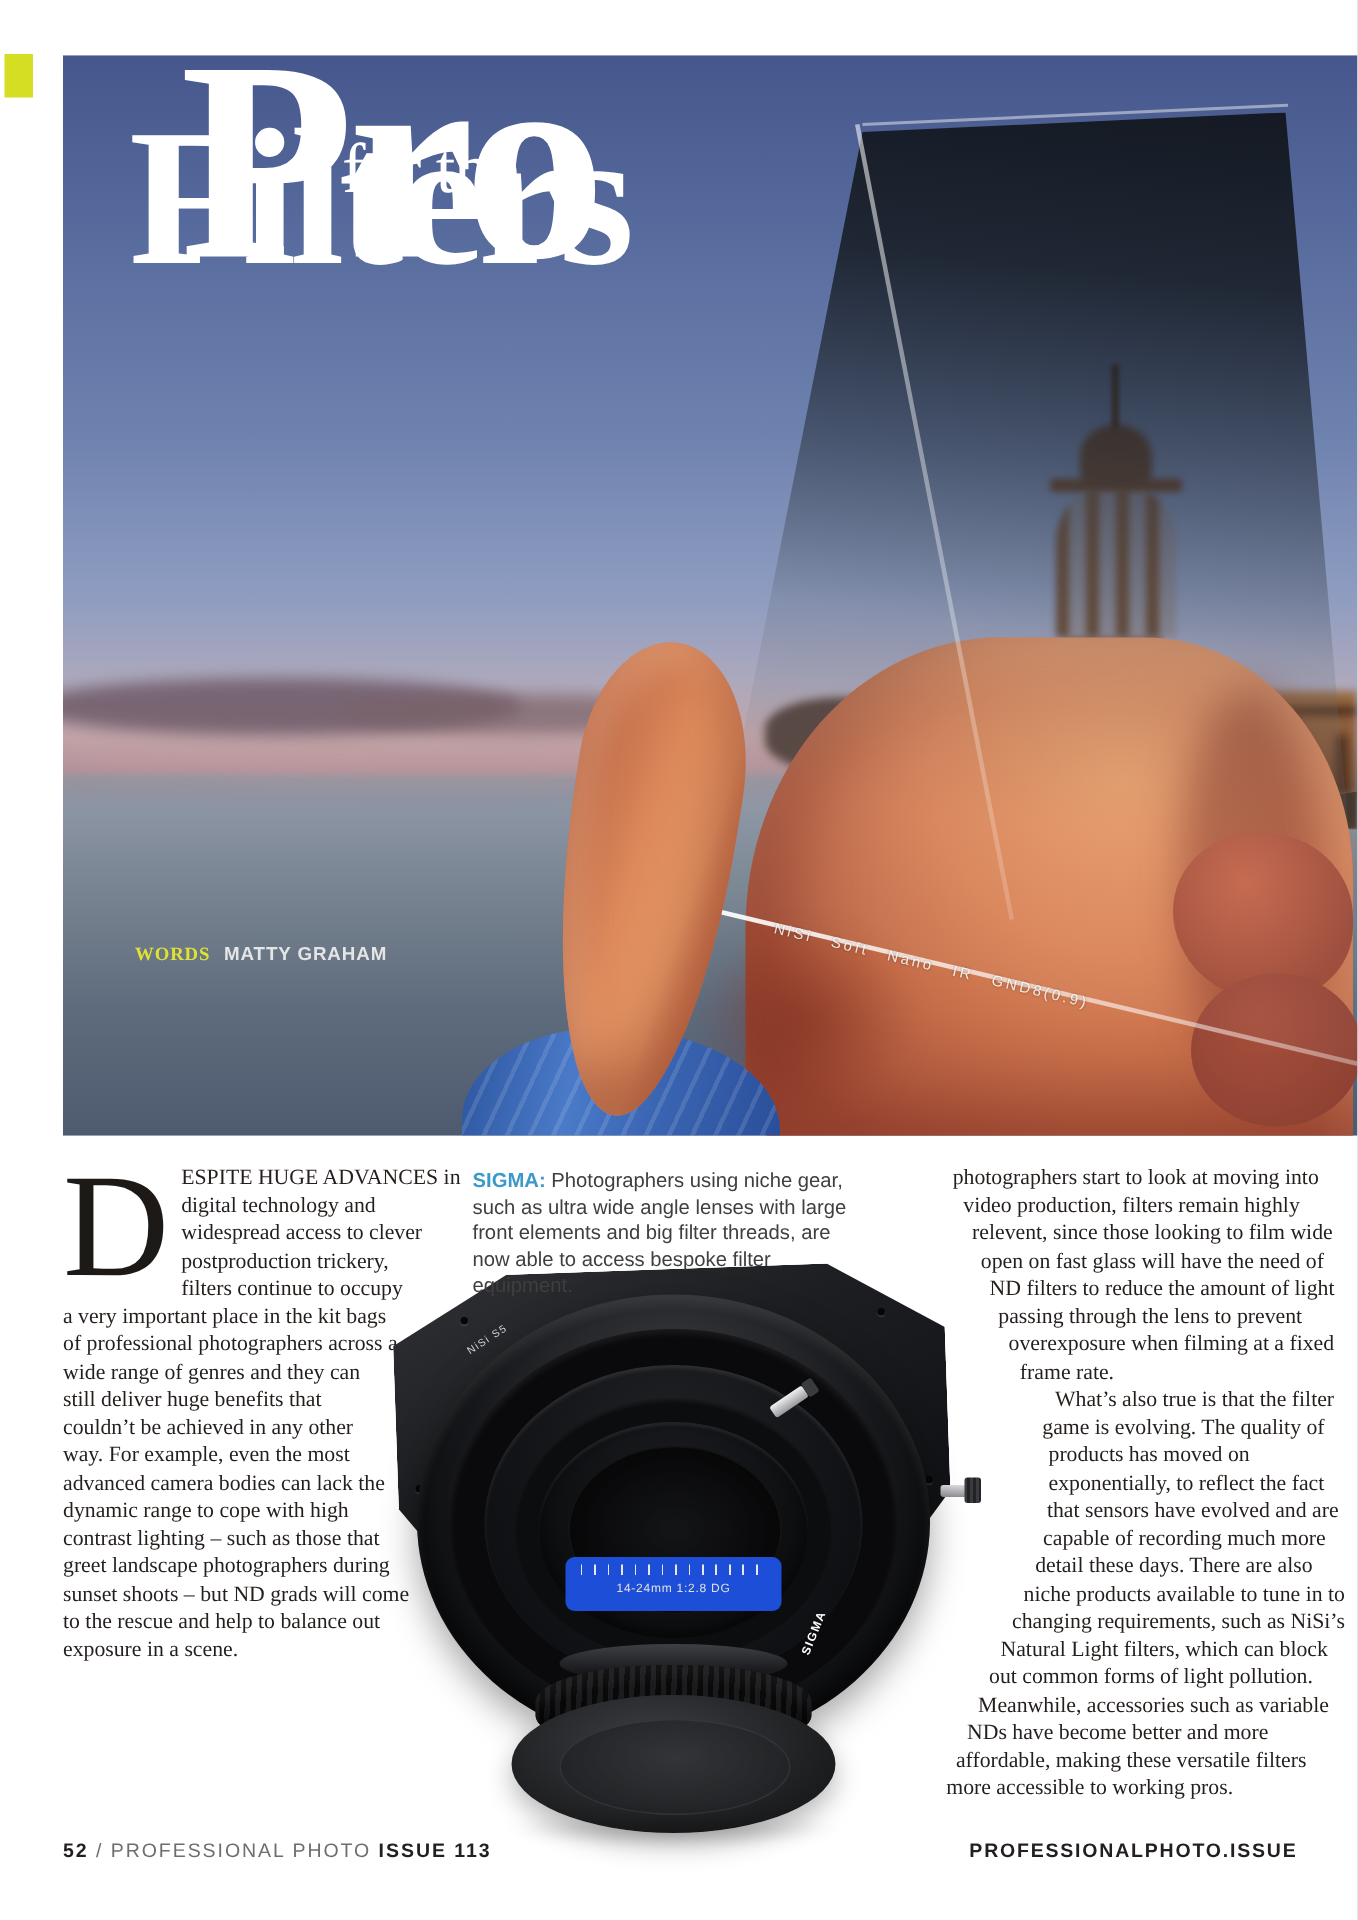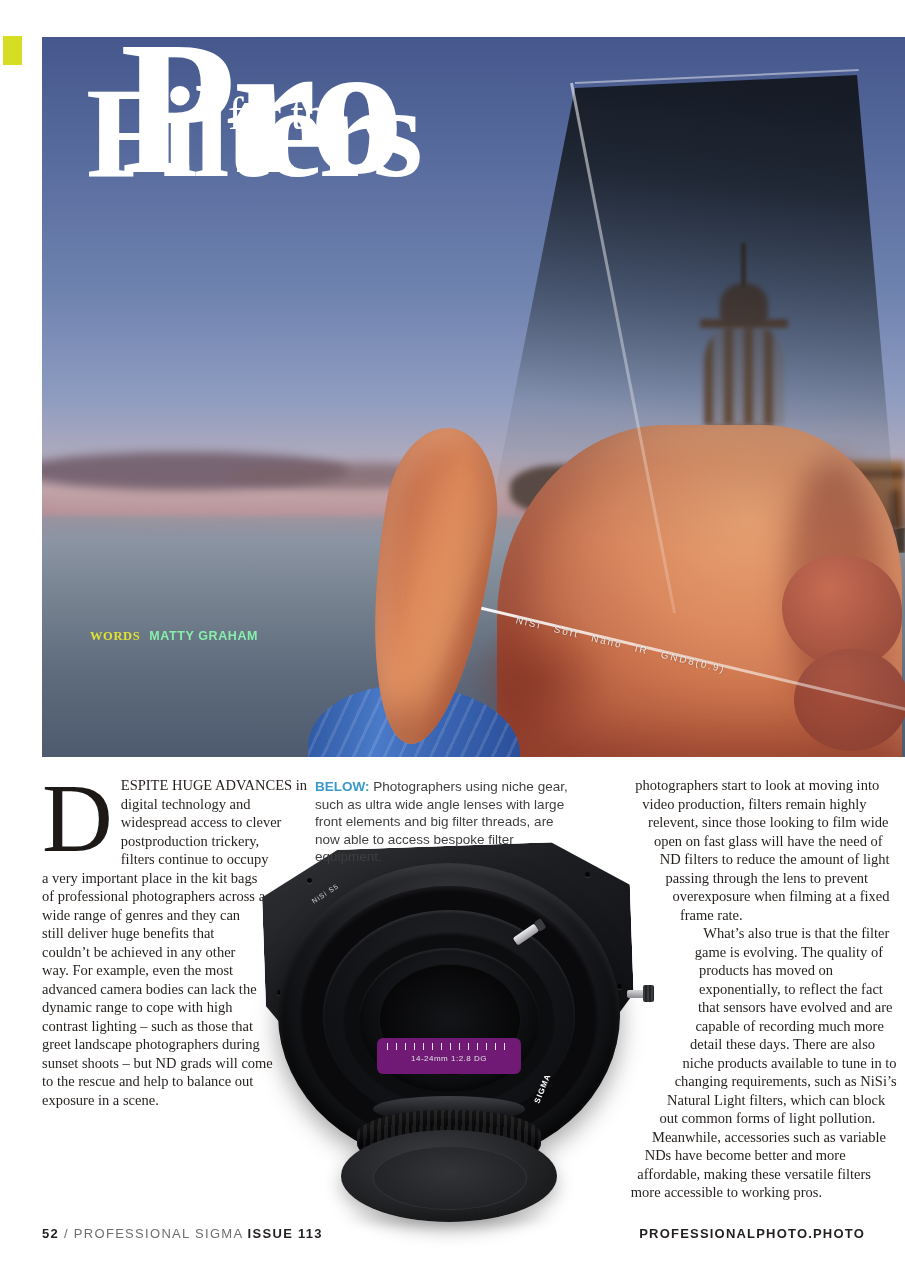--- a/index.html
+++ b/index.html
@@ -58,21 +58,21 @@
 
   
   .hero-title{left:44px;top:30px;width:420px;color:#ffffff;line-height:1;}
   .t1{display:block;font-size:130px;font-weight:700;letter-spacing:-4px;line-height:130px;}
   .t2{display:block;font-size:47px;font-weight:400;letter-spacing:-1px;line-height:66px;margin:13px 0 0 142px;}
   .t3{display:block;font-size:190px;font-weight:700;letter-spacing:-4px;line-height:190px;margin:-54px 0 0 34px;}
   .standfirst{left:48px;top:366px;width:320px;font-family:"Liberation Sans",sans-serif;font-size:24px;line-height:28px;
          color:#f0f3f5;white-space:pre-line;text-shadow:0 1px 3px rgba(30,40,60,.25);}
   .words-line{left:48px;top:592px;font-family:"Liberation Sans",sans-serif;font-size:12.5px;font-weight:700;letter-spacing:.6px;}
   .words-label{position:static;color:#dfe233;font-family:Liberation Serif, serif;}
-  .words-author{position:static;color:#86efac;margin-left:5px;}
+  .words-author{position:static;color:#e5e5e5;margin-left:5px;}
 
   
   .col{position:absolute;top:776px;font-size:14.5px;line-height:18.5px;color:#241f1c;z-index:2;}
   .col1{left:42px;width:290px;}
   .col3{left:619px;width:282px;}
   .col p{margin:0;}
   .indent{text-indent:16px;}
   .dropcap{float:left;font-size:98px;line-height:76px;margin:4px 8px 0 0;color:#1c1917;font-family:"Liberation Serif",serif;}
   .wrap-spacer-right{float:right;width:64px;height:270px;margin:58px 0 0 6px;
       shape-outside:polygon(100% 0,45% 18%,8% 45%,0 55%,35% 82%,100% 100%);shape-margin:5px;}
@@ -103,21 +103,21 @@
       background:radial-gradient(ellipse at 50% 32%,#232428,#121316 60%,#0a0b0d);box-shadow:inset 0 2px 3px rgba(255,255,255,.1);}
   .thumbscrew{left:258px;top:92px;width:26px;height:9px;transform:rotate(-34deg);
       background:linear-gradient(180deg,#f0f0f2,#96969c);border-radius:2px;}
   .thumbscrew:after{content:"";position:absolute;right:-8px;top:-1px;width:8px;height:11px;background:#3a3b3f;border-radius:2px;}
   .ring-4{left:88px;top:94px;width:212px;height:174px;border-radius:50%;background:#0c0d0f;box-shadow:inset 0 2px 3px rgba(255,255,255,.06);}
   .ring-5{left:104px;top:110px;width:180px;height:144px;border-radius:50%;
       background:radial-gradient(ellipse at 50% 35%,#1e1f23,#0c0d0f 70%);
       box-shadow:inset 0 2px 2px rgba(255,255,255,.08),inset 0 -4px 8px rgba(0,0,0,.5);}
   .ring-6{left:124px;top:126px;width:140px;height:110px;border-radius:50%;border:1px solid rgba(255,255,255,.05);
       background:radial-gradient(#141518,#060607 75%);}
-  .scale-window{left:122px;top:200px;width:144px;height:36px;background:#701a75;border-radius:6px;}
+  .scale-window{left:122px;top:200px;width:144px;height:36px;background:#1d4ed8;border-radius:6px;}
   .scale-ticks{left:10px;top:5px;width:124px;height:7px;background:repeating-linear-gradient(90deg,#e8e8e8 0 1px,transparent 1px 9px);}
   .lens-marking{left:0;top:16px;width:100%;text-align:center;font-family:"Liberation Sans",sans-serif;font-size:8px;
       color:#e0e0e2;letter-spacing:.5px;}
   .bulge{left:118px;top:258px;width:152px;height:26px;border-radius:50%;background:linear-gradient(180deg,#45464c,#1a1b1e 70%);opacity:.9;}
   .zoom-ring{left:84px;top:234px;width:220px;height:46px;border-radius:48%/36%;
       background:repeating-linear-gradient(93deg,#0b0b0d 0 3px,#313237 3px 4.5px,#0b0b0d 4.5px 6px);
       box-shadow:inset 0 6px 8px rgba(255,255,255,.06),inset 0 -8px 10px rgba(0,0,0,.55);}
   .zoom-numbers{left:0;top:4px;width:100%;text-align:center;font-family:"Liberation Sans",sans-serif;font-size:8.5px;
       color:#f0f0f0;word-spacing:14px;}
   .sigma-label{left:272px;top:246px;transform:rotate(-68deg);font-family:"Liberation Sans",sans-serif;font-size:8px;
@@ -186,21 +186,21 @@
       <span class="words-author">MATTY GRAHAM</span>
     </div>
   </div>
 
   <div class="col col1">
     <span class="wrap-spacer-right"></span>
     <p class="body-para"><span class="dropcap">D</span><span>ESPITE HUGE ADVANCES in digital technology and widespread access to clever postproduction trickery, filters continue to occupy a very important place in the kit bags of professional photographers across a wide range of genres and they can still deliver huge benefits that couldn’t be achieved in any other way. For example, even the most advanced camera bodies can lack the dynamic range to cope with high contrast lighting – such as those that greet landscape photographers during sunset shoots – but ND grads will come to the rescue and help to balance out exposure in a scene.</span></p>
   </div>
 
   <p class="caption">
-    <span class="caption-label">BELOW:</span>
+    <span class="caption-label">SIGMA:</span>
     <span>Photographers using niche gear, such as ultra wide angle lenses with large front elements and big filter threads, are now able to access bespoke filter equipment.</span>
   </p>
 
   <div class="col col3">
     <span class="wrap-spacer-left"></span>
     <p class="body-para">photographers start to look at moving into video production, filters remain highly relevent, since those looking to film wide open on fast glass will have the need of ND filters to reduce the amount of light passing through the lens to prevent overexposure when filming at a fixed frame rate.</p>
     <p class="body-para indent">What’s also true is that the filter game is evolving. The quality of products has moved on exponentially, to reflect the fact that sensors have evolved and are capable of recording much more detail these days. There are also niche products available to tune in to changing requirements, such as NiSi’s Natural Light filters, which can block out common forms of light pollution. Meanwhile, accessories such as variable NDs have become better and more affordable, making these versatile filters more accessible to working pros.</p>
   </div>
 
   <div class="lens-area">
@@ -227,17 +227,17 @@
     <div class="sigma-label">SIGMA</div>
     <div class="grip-ring"></div>
     <div class="cap"></div>
     <div class="cap-inner"></div>
     <div class="lens-shadow"></div>
   </div>
 
   <div class="footer-left">
     <b>52</b>
     <span>/</span>
-    <span>PROFESSIONAL SIGMA</span>
+    <span>PROFESSIONAL PHOTO</span>
     <b>ISSUE 113</b>
   </div>
-  <div class="footer-right">PROFESSIONALPHOTO.PHOTO</div>
+  <div class="footer-right">PROFESSIONALPHOTO.ISSUE</div>
 </div>
 
 </body></html>

